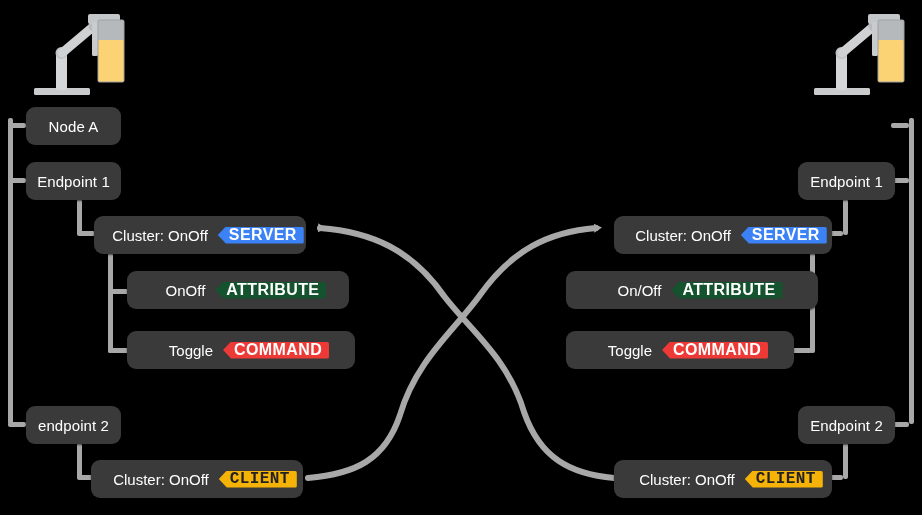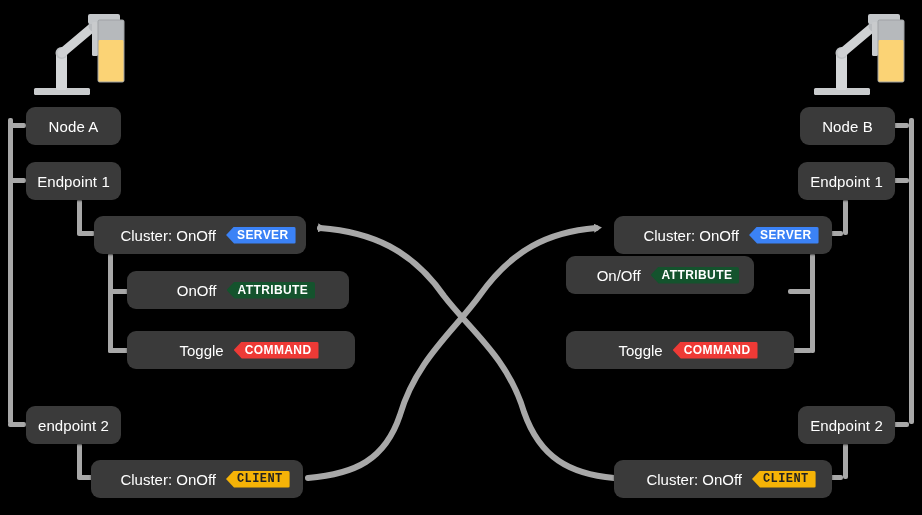--- a/index.html
+++ b/index.html
@@ -53,21 +53,21 @@
     padding-left: 16px;
   }
 
   
   .badge {
     display: inline-flex;
     align-items: center;
     justify-content: center;
     height: 17px;
     padding: 0 7px 0 11px;
-    font-size: 12px;
+    font-size: 16px;
     font-weight: 700;
     letter-spacing: .4px;
     color: #fff;
     border-radius: 2px;
     -webkit-clip-path: polygon(0% 50%, 8px 0%, 100% 0%, 100% 100%, 8px 100%);
     clip-path: polygon(0% 50%, 8px 0%, 100% 0%, 100% 100%, 8px 100%);
   }
   .badge.server    { background: #3b82f6; }
   .badge.client    { background: #f5b307; color: #222; text-shadow: none; font-family: Liberation Mono, monospace; }
   .badge.attribute { background: #14532d; }
@@ -209,34 +209,31 @@
 
   <div class="box small" style="left:26px; top:406px; width:95px;">
     <span class="lbl">endpoint 2</span>
   </div>
 
   <div class="rowbox" style="left:91px; top:460px; width:212px;">
     <span class="lbl">Cluster: OnOff</span>
     <span class="badge client">CLIENT</span>
   </div>
 
-  <div class="box small" style="left:800px; top:107px; width:95px;">
-    <span class="lbl">Node B</span>
-  </div>
 
   <div class="box small" style="left:798px; top:162px; width:97px;">
     <span class="lbl">Endpoint 1</span>
   </div>
 
   <div class="rowbox" style="left:614px; top:216px; width:218px;">
     <span class="lbl">Cluster: OnOff</span>
     <span class="badge server">SERVER</span>
   </div>
 
-  <div class="rowbox" style="left:566px; top:256px; width:188px;">
+  <div class="rowbox" style="left:566px; top:271px; width:252px;">
     <span class="lbl">On/Off</span>
     <span class="badge attribute">ATTRIBUTE</span>
   </div>
 
   <div class="rowbox" style="left:566px; top:331px; width:228px;">
     <span class="lbl">Toggle</span>
     <span class="badge command">COMMAND</span>
   </div>
 
   <div class="box small" style="left:798px; top:406px; width:97px;">

